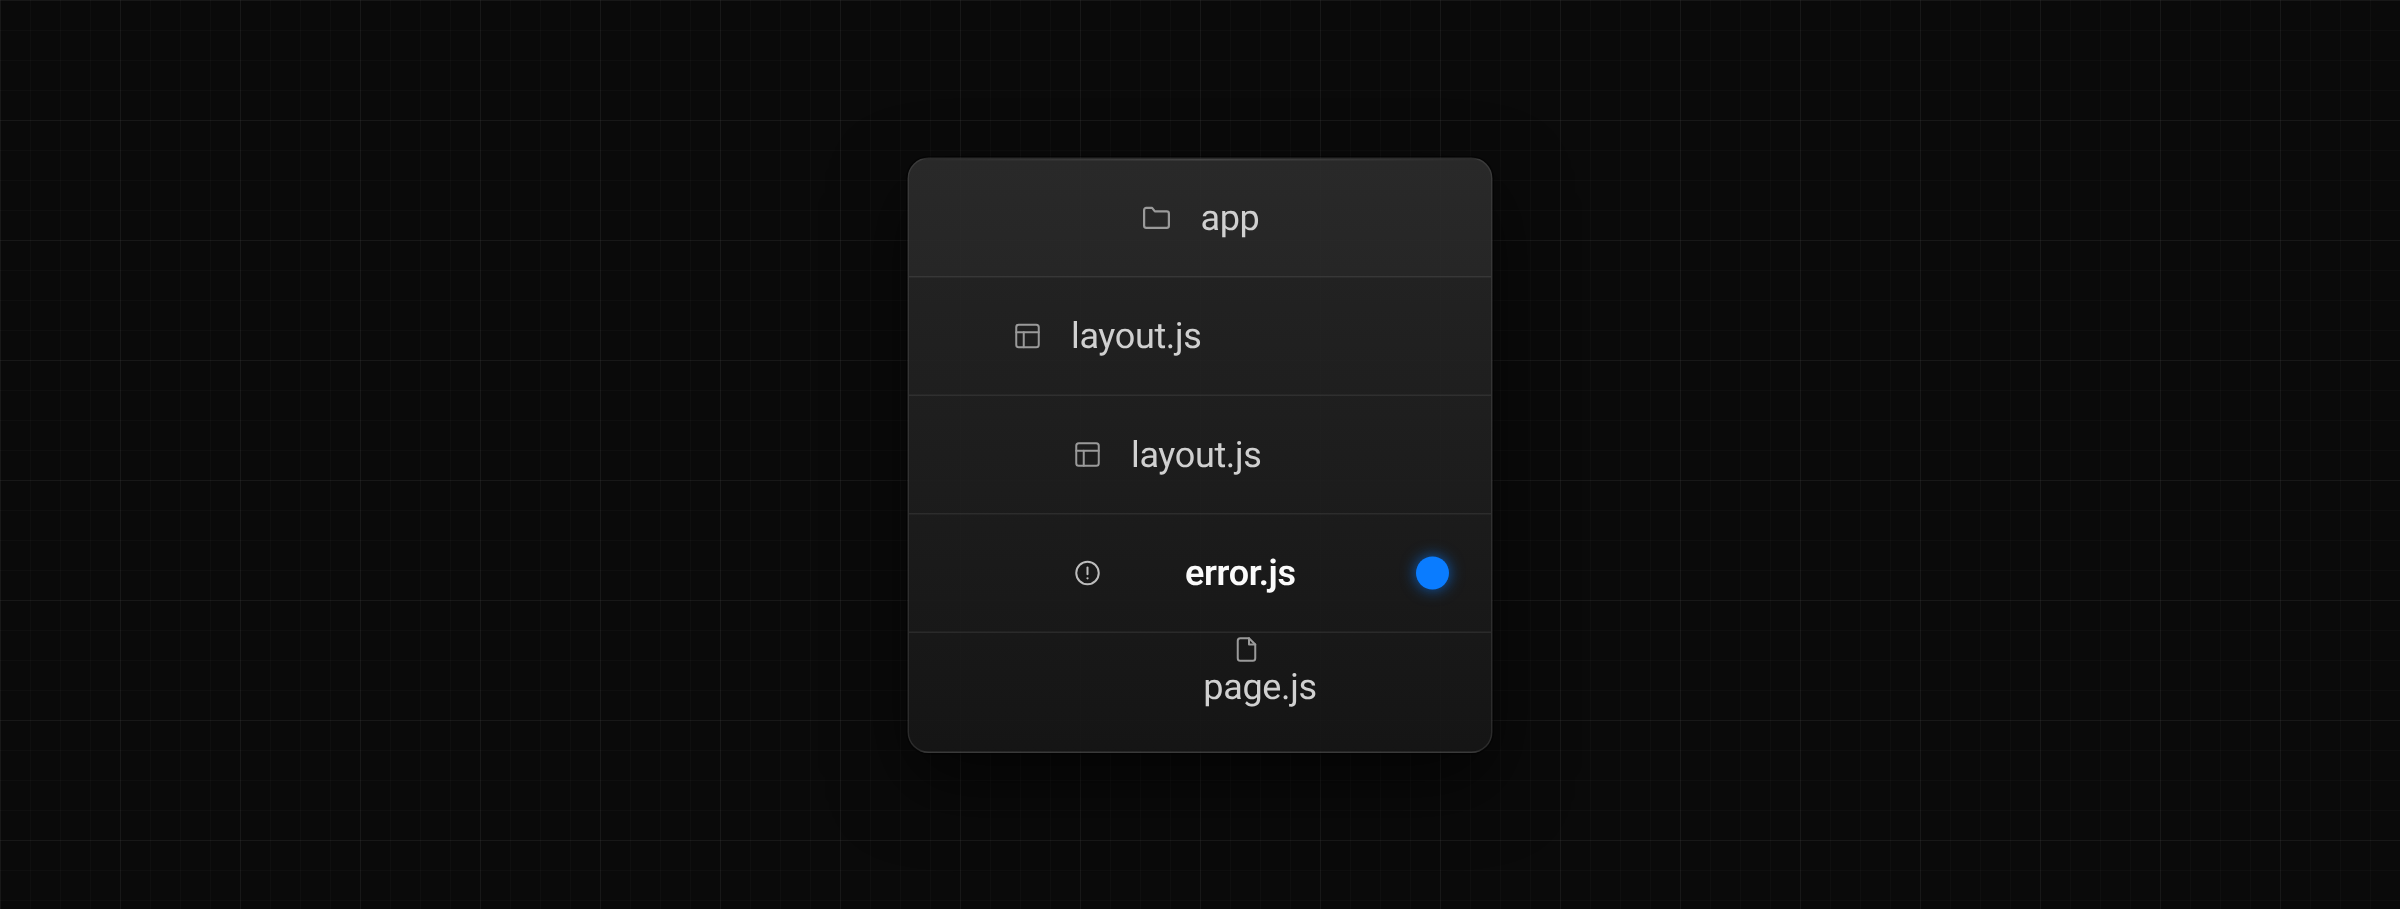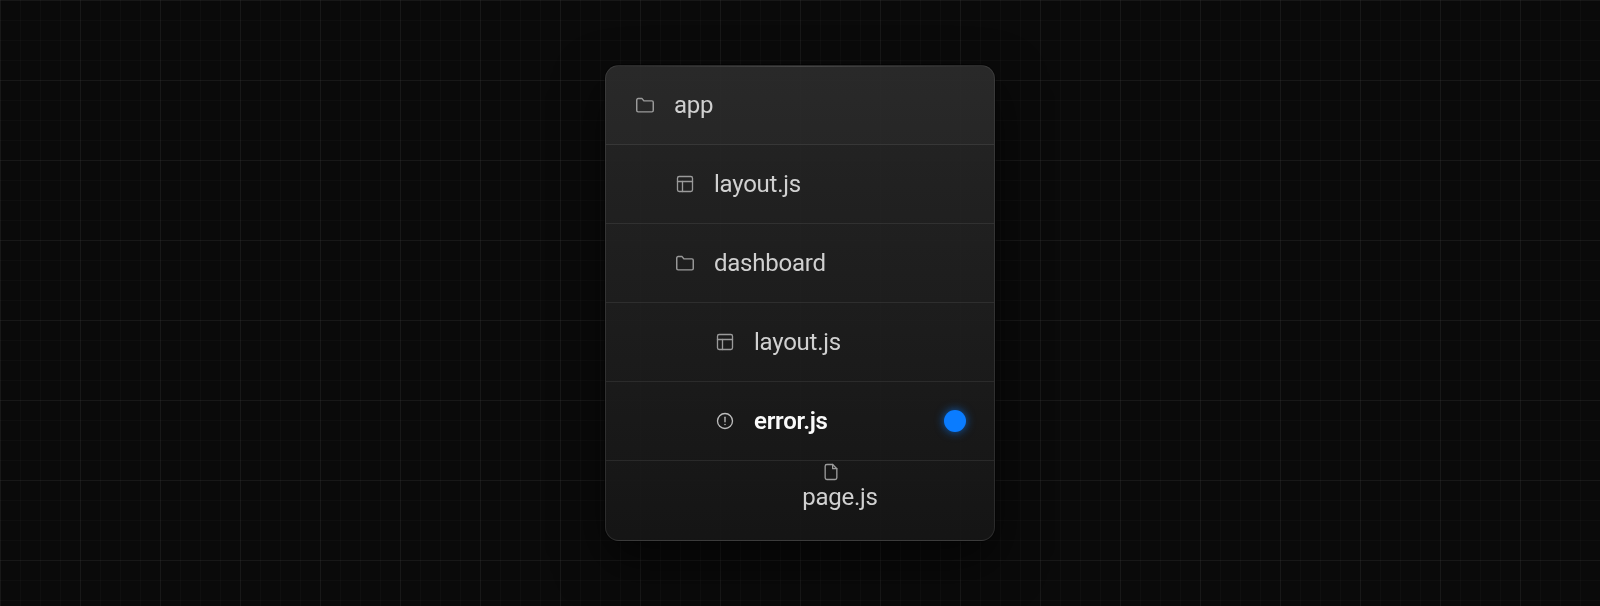--- a/index.html
+++ b/index.html
@@ -60,20 +60,21 @@
     color: #9a9a9a;
   }
   .row .label {
     font-size: 24px;
     color: #d0d0d0;
     letter-spacing: -0.01em;
   }
   .row.active .label {
     color: #fafafa;
     font-weight: 600;
+    margin-left: 36px;
   }
   .row.active .icon { color: #bdbdbd; }
   .dot {
     width: 22px;
     height: 22px;
     border-radius: 50%;
     background: #0a7cff;
     box-shadow: 0 0 10px rgba(10,124,255,0.7);
     margin-left: auto;
   }
@@ -84,21 +85,21 @@
   svg { display: block; }
   
   .panel::before {
     content: "";
     position: absolute;
     top: 0; left: 0; right: 0;
     height: 1px;
     background: linear-gradient(90deg, rgba(255,255,255,0) 0%, rgba(255,255,255,0.13) 50%, rgba(255,255,255,0) 100%);
     pointer-events:none;
   }
-  .row0 { background: rgba(255,255,255,0.02); }
+  .row0 { background: rgba(255,255,255,0.02); justify-content: center; }
 </style>
 </head>
 <body>
 
 <div class="grid-bg"></div>
 <div class="grid-bg-inner"></div>
 
 <div class="panel">
 
   <div class="row row0 depth-0">
@@ -114,28 +115,20 @@
     <span class="icon">
       <svg width="20" height="20" viewBox="0 0 24 24" fill="none" stroke="currentColor" stroke-width="1.6" stroke-linecap="round" stroke-linejoin="round">
         <rect x="3" y="3" width="18" height="18" rx="2"></rect>
         <line x1="3" y1="9" x2="21" y2="9"></line>
         <line x1="9" y1="9" x2="9" y2="21"></line>
       </svg>
     </span>
     <span class="label">layout.js</span>
   </div>
 
-  <div class="row depth-1">
-    <span class="icon">
-      <svg width="22" height="22" viewBox="0 0 24 24" fill="none" stroke="currentColor" stroke-width="1.6" stroke-linecap="round" stroke-linejoin="round">
-        <path d="M3 6.5A1.5 1.5 0 0 1 4.5 5h4.3l2 2.5H19.5A1.5 1.5 0 0 1 21 9v9a1.5 1.5 0 0 1-1.5 1.5h-15A1.5 1.5 0 0 1 3 18V6.5z"></path>
-      </svg>
-    </span>
-    <span class="label">dashboard</span>
-  </div>
 
   <div class="row depth-2">
     <span class="icon">
       <svg width="20" height="20" viewBox="0 0 24 24" fill="none" stroke="currentColor" stroke-width="1.6" stroke-linecap="round" stroke-linejoin="round">
         <rect x="3" y="3" width="18" height="18" rx="2"></rect>
         <line x1="3" y1="9" x2="21" y2="9"></line>
         <line x1="9" y1="9" x2="9" y2="21"></line>
       </svg>
     </span>
     <span class="label">layout.js</span>

